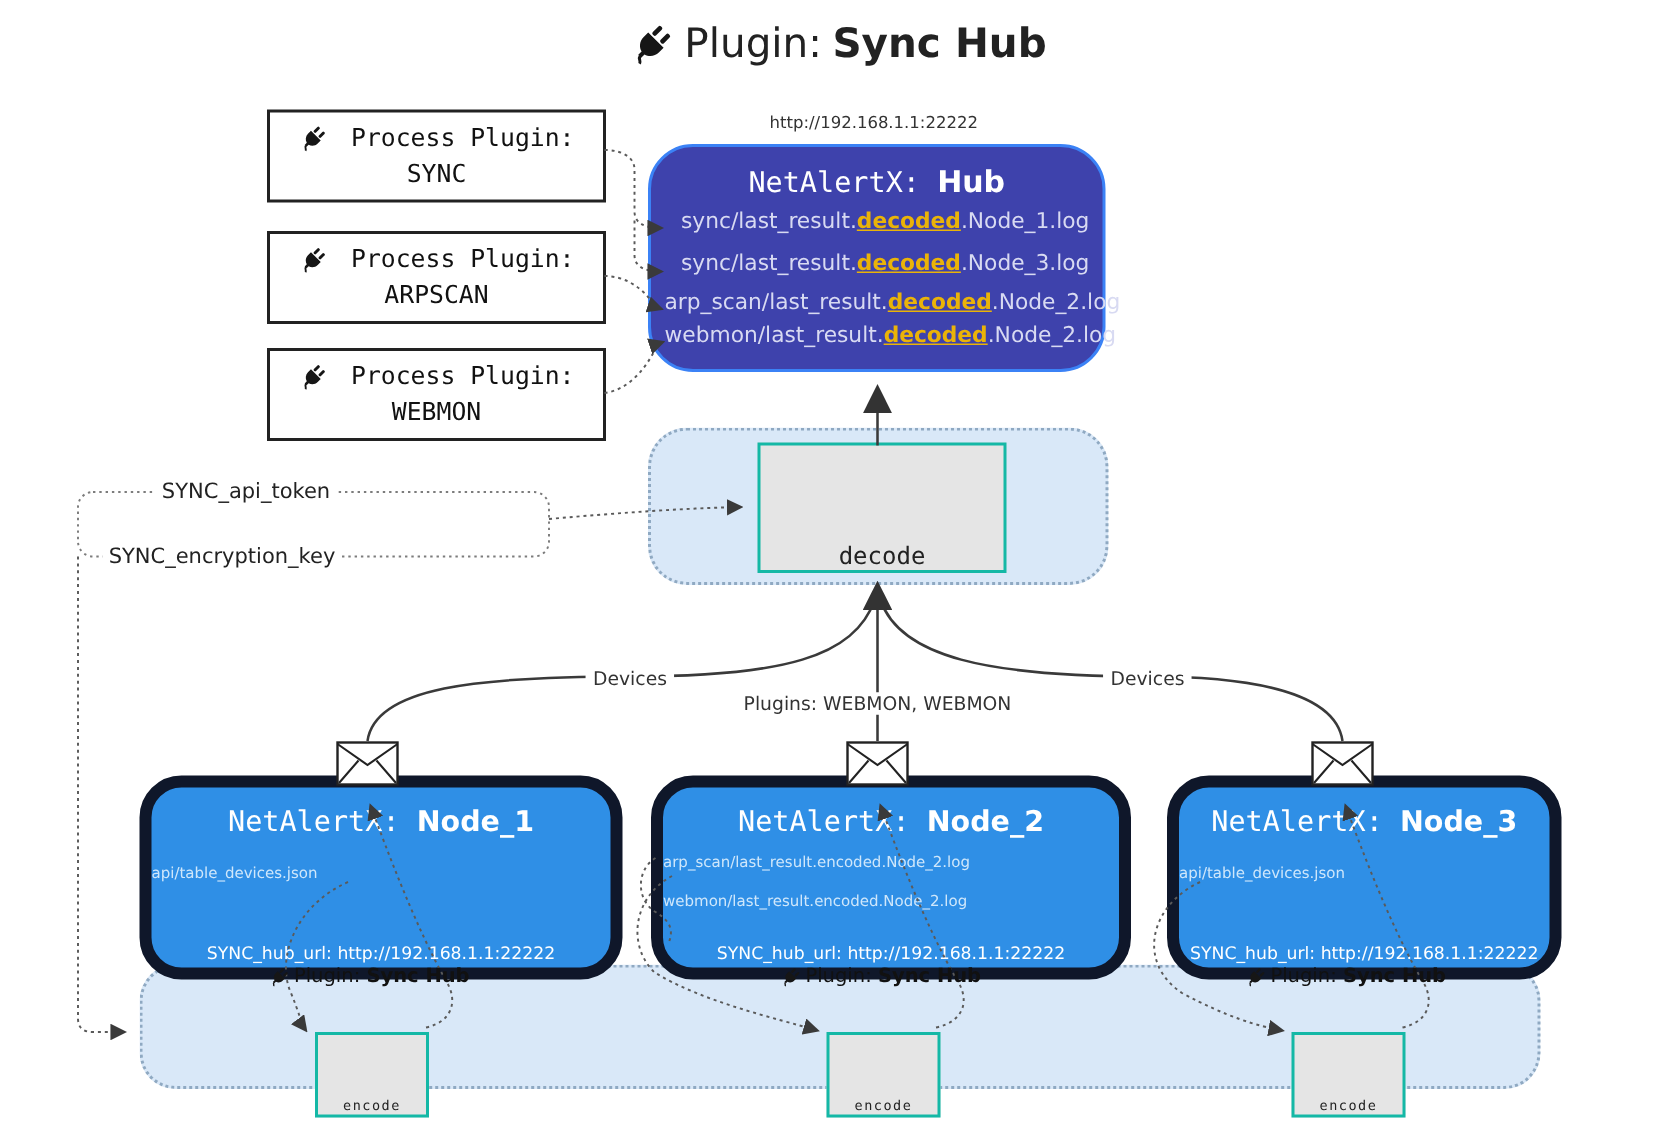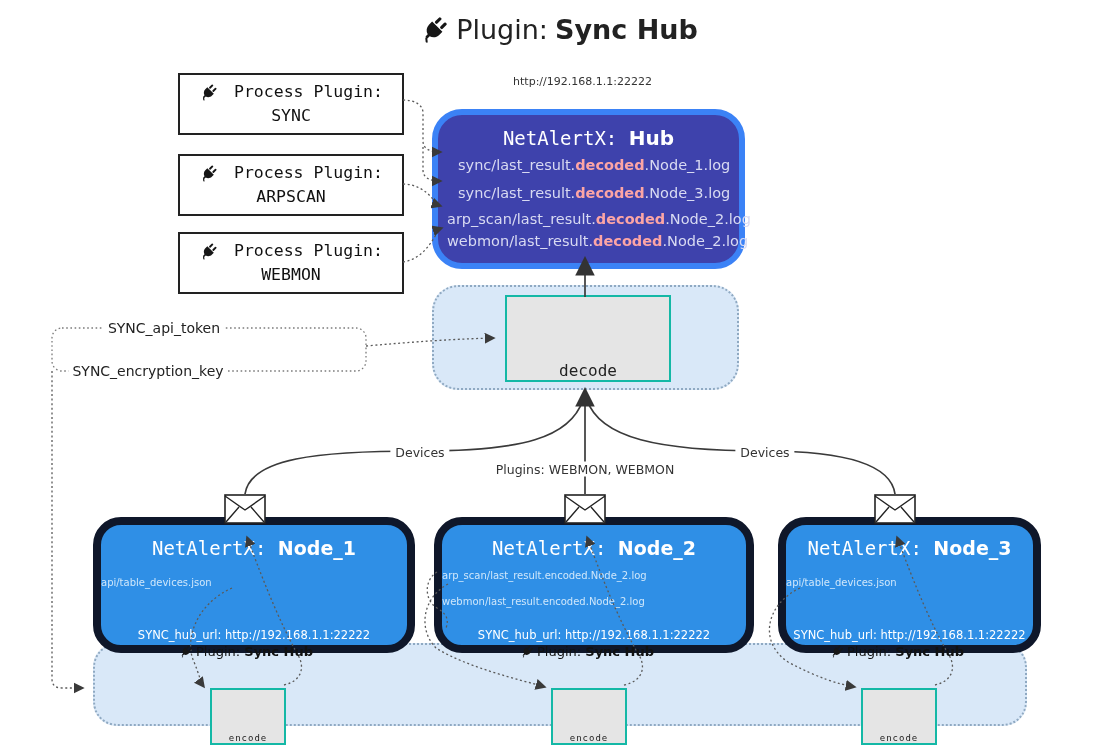--- a/index.html
+++ b/index.html
@@ -16,27 +16,27 @@
          font-size:27px;color:#222;}
   .title b{font-weight:bold;}
 
   
   .pbox{left:178px;width:222px;height:58px;background:#fff;border:2px solid #222;
         display:flex;flex-direction:column;justify-content:center;align-items:center;
         font-family:"DejaVu Sans Mono",monospace;font-size:16.5px;color:#111;line-height:1.45;z-index:2;}
   .pbox .l1{display:flex;align-items:center;gap:16px;}
 
   
-  .hub{left:432px;top:109px;width:301px;height:148px;background:var(--hub_fill);
-       border:6px solid #3b82f6;border-radius:30px;z-index:2;}
+  .hub{left:432px;top:96px;width:301px;height:148px;background:var(--hub_fill);
+       border:2px solid #3b82f6;border-radius:30px;z-index:2;}
   .hub-title{position:absolute;top:11px;left:0;width:100%;text-align:center;color:#fff;
              font-family:"DejaVu Sans Mono",monospace;font-size:19px;}
   .hub-title b{font-family:"DejaVu Sans",sans-serif;font-size:20px;}
   .hub-log{position:absolute;left:20px;height:20px;font-size:14.5px;color:var(--hub_text);white-space:nowrap;}
-  .hub-log b{color:#fca5a5;}
+  .hub-log b{color:#eab308;text-decoration:underline;}
   .hub-url{left:432px;width:301px;top:75px;text-align:center;font-size:11px;color:#333;z-index:4;}
 
   
   .panel{background:var(--panel_fill);border:2px dotted var(--panel_border);z-index:1;}
   .decode-panel{left:432px;top:285px;width:303px;height:101px;border-radius:26px;}
   .wbox{background:#e5e5e5;border:2px solid #14b8a6;display:flex;align-items:flex-end;justify-content:center;
         font-family:"DejaVu Sans Mono",monospace;color:#222;z-index:2;}
   .decode-box{left:505px;top:295px;width:162px;height:83px;font-size:16px;}
 
   

